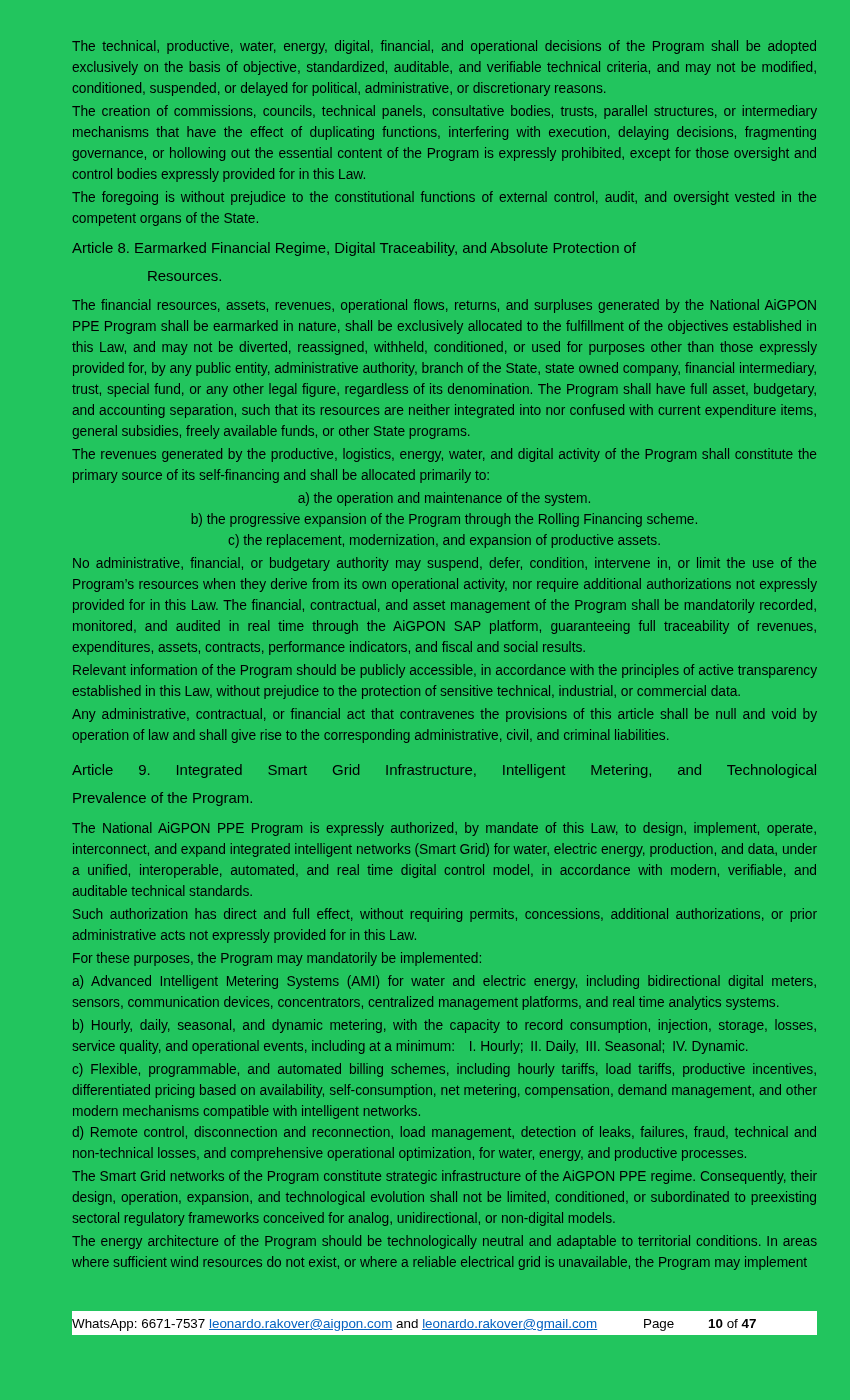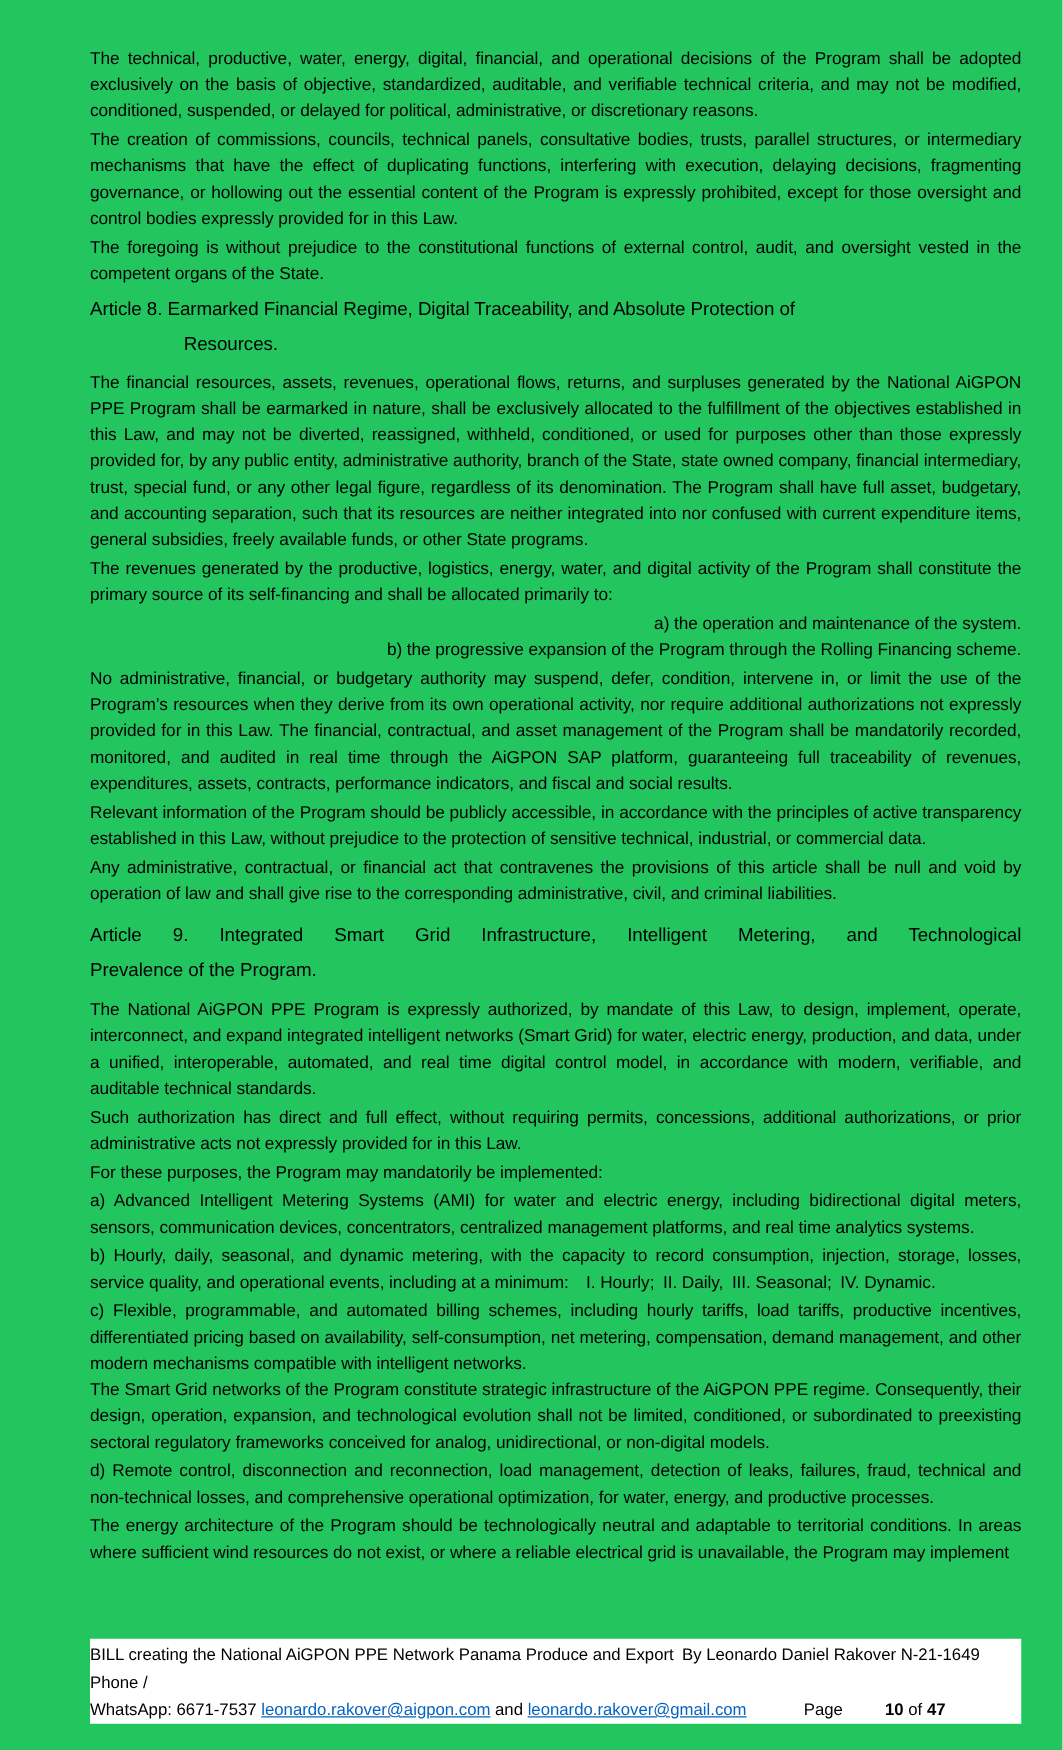--- a/index.html
+++ b/index.html
@@ -21,21 +21,21 @@
   }
   p.body {
     margin: 0 0 2px 0;
     font-size: 13.8px;
     line-height: 21px;
     text-align: justify;
     letter-spacing: -0.05px;
   }
   p.body.mb0 { margin-bottom: 0; }
   .tight-list { margin: 2px 0 2px 0; }
-  .tight-list p.body { margin: 0; text-align: right; }
+  .tight-list p.body { margin: 0; text-align: center; }
   h2.heading {
     margin: 5px 0 6px 0;
     font-size: 15px;
     font-weight: 400;
     line-height: 27.5px;
     letter-spacing: -0.05px;
   }
   h2.heading.a9 { margin-top: 10px; margin-bottom: 7px; }
   .hline { display: block; white-space: nowrap; }
   .h-indent2 { margin-left: 75px; }
@@ -74,47 +74,47 @@
       <span class="hline">Article 8. Earmarked Financial Regime, Digital Traceability, and Absolute Protection of</span>
       <span class="hline h-indent2">Resources.</span>
     </h2>
 
     <p class="body">The financial resources, assets, revenues, operational flows, returns, and surpluses generated by the National AiGPON PPE Program shall be earmarked in nature, shall be exclusively allocated to the fulfillment of the objectives established in this Law, and may not be diverted, reassigned, withheld, conditioned, or used for purposes other than those expressly provided for, by any public entity, administrative authority, branch of the State, state owned company, financial intermediary, trust, special fund, or any other legal figure, regardless of its denomination. The Program shall have full asset, budgetary, and accounting separation, such that its resources are neither integrated into nor confused with current expenditure items, general subsidies, freely available funds, or other State programs.</p>
     <p class="body">The revenues generated by the productive, logistics, energy, water, and digital activity of the Program shall constitute the primary source of its self-financing and shall be allocated primarily to:</p>
 
     <div class="tight-list">
       <p class="body">a) the operation and maintenance of the system.</p>
       <p class="body">b) the progressive expansion of the Program through the Rolling Financing scheme.</p>
+      <p class="body">c) the replacement, modernization, and expansion of productive assets.</p>
     </div>
 
     <p class="body">No administrative, financial, or budgetary authority may suspend, defer, condition, intervene in, or limit the use of the Program’s resources when they derive from its own operational activity, nor require additional authorizations not expressly provided for in this Law. The financial, contractual, and asset management of the Program shall be mandatorily recorded, monitored, and audited in real time through the AiGPON SAP platform, guaranteeing full traceability of revenues, expenditures, assets, contracts, performance indicators, and fiscal and social results.</p>
     <p class="body">Relevant information of the Program should be publicly accessible, in accordance with the principles of active transparency established in this Law, without prejudice to the protection of sensitive technical, industrial, or commercial data.</p>
     <p class="body">Any administrative, contractual, or financial act that contravenes the provisions of this article shall be null and void by operation of law and shall give rise to the corresponding administrative, civil, and criminal liabilities.</p>
 
     <h2 class="heading a9">
       <span class="jline">Article 9. Integrated Smart Grid Infrastructure, Intelligent Metering, and Technological</span>
       <span class="hline">Prevalence of the Program.</span>
     </h2>
 
     <p class="body">The National AiGPON PPE Program is expressly authorized, by mandate of this Law, to design, implement, operate, interconnect, and expand integrated intelligent networks (Smart Grid) for water, electric energy, production, and data, under a unified, interoperable, automated, and real time digital control model, in accordance with modern, verifiable, and auditable technical standards.</p>
     <p class="body">Such authorization has direct and full effect, without requiring permits, concessions, additional authorizations, or prior administrative acts not expressly provided for in this Law.</p>
     <p class="body">For these purposes, the Program may mandatorily be implemented:</p>
 
     <p class="body">a) Advanced Intelligent Metering Systems (AMI) for water and electric energy, including bidirectional digital meters, sensors, communication devices, concentrators, centralized management platforms, and real time analytics systems.</p>
     <p class="body">b) Hourly, daily, seasonal, and dynamic metering, with the capacity to record consumption, injection, storage, losses, service quality, and operational events, including at a minimum: I. Hourly; II. Daily, III. Seasonal; IV. Dynamic.</p>
     <p class="body mb0">c) Flexible, programmable, and automated billing schemes, including hourly tariffs, load tariffs, productive incentives, differentiated pricing based on availability, self-consumption, net metering, compensation, demand management, and other modern mechanisms compatible with intelligent networks.</p>
+    <p class="body">d) Remote control, disconnection and reconnection, load management, detection of leaks, failures, fraud, technical and non-technical losses, and comprehensive operational optimization, for water, energy, and productive processes.</p>
+
     <p class="body">The Smart Grid networks of the Program constitute strategic infrastructure of the AiGPON PPE regime. Consequently, their design, operation, expansion, and technological evolution shall not be limited, conditioned, or subordinated to preexisting sectoral regulatory frameworks conceived for analog, unidirectional, or non-digital models.</p>
-
-    <p class="body">d) Remote control, disconnection and reconnection, load management, detection of leaks, failures, fraud, technical and non-technical losses, and comprehensive operational optimization, for water, energy, and productive processes.</p>
     <p class="body">The energy architecture of the Program should be technologically neutral and adaptable to territorial conditions. In areas where sufficient wind resources do not exist, or where a reliable electrical grid is unavailable, the Program may implement</p>
 
   </div>
 
   <div class="footer">
-    <div class="footer-line">BILL creating the National AiGPON PPE Network Panama Produce and Export By Leonardo Daniel Rakover N-21-1649 Phone /</div>
     <div class="footer-line">
       <span>WhatsApp: 6671-7537</span>
       <a class="email" href="#">leonardo.rakover@aigpon.com</a>
       <span>and</span>
       <a class="email" href="#">leonardo.rakover@gmail.com</a>
       <span class="page-label">Page</span>
       <span class="page-number">10</span>
       <span>of</span>
       <span class="page-total">47</span>
     </div>

